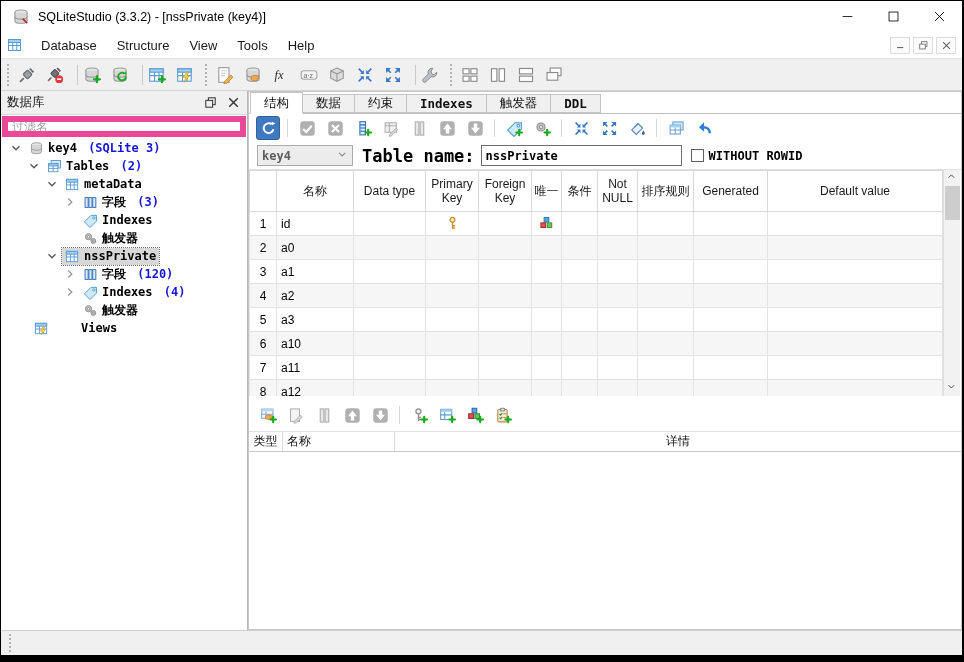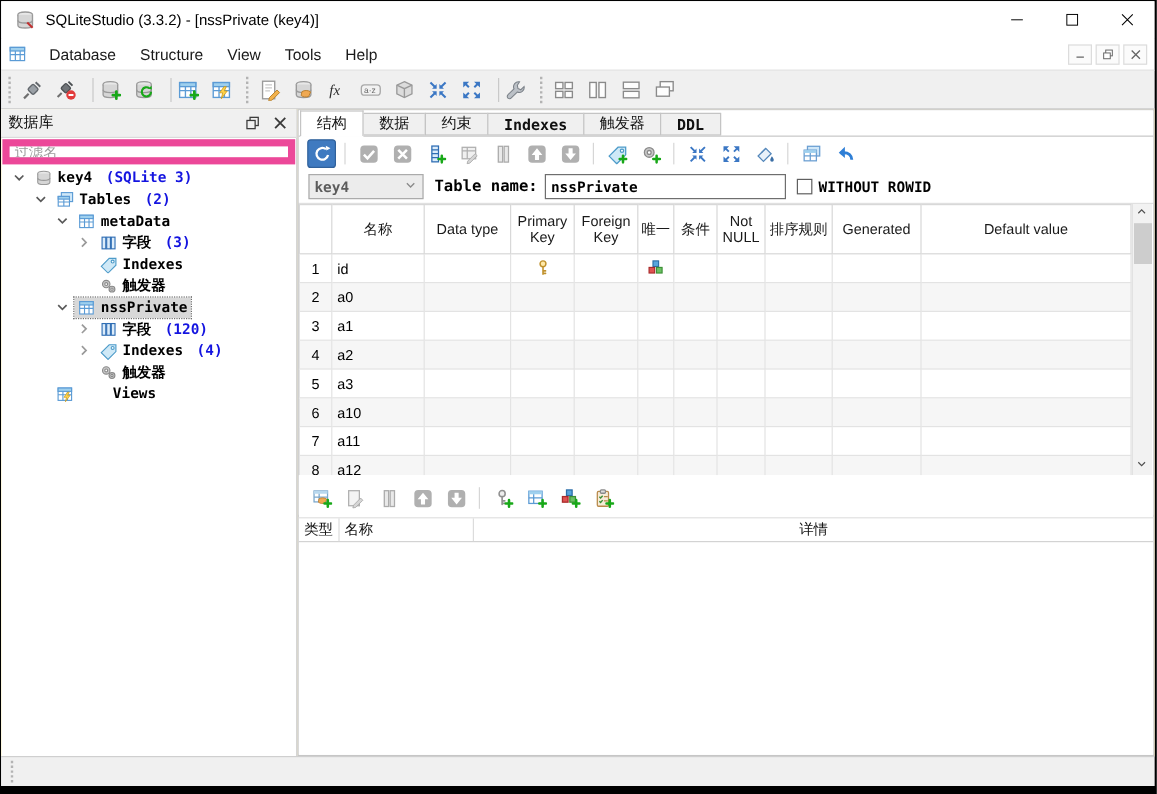--- a/index.html
+++ b/index.html
@@ -26,21 +26,21 @@
   .mdi-btn svg { width:11px; height:11px; }
 
   
   .toolbar { height:33px; background:#f0f0f0; border-top:1px solid #e5e5e5; border-bottom:1px solid #d4d4d4; display:flex; align-items:center; padding-left:4px; flex:0 0 auto; }
   .tbtn { width:26px; height:26px; display:flex; align-items:center; justify-content:flex-start; margin:0 1px; }
   .tbtn svg { width:18px; height:18px; }
   .sep { width:1px; height:20px; background:#c9c9c9; margin:0 4px; }
   .grip { width:5px; height:22px; border-left:2px dotted #b3b3b3; margin:0 5px 0 2px; }
 
   
-  .content { flex:1; display:flex; min-height:0; background:#fde047; }
+  .content { flex:1; display:flex; min-height:0; background:#f97316; }
 
   
   .sidebar { width:247px; display:flex; flex-direction:column; background:#fff; border-right:1px solid #b9b9b9; }
   .panel-header { height:24px; background:#f0f0f0; border-bottom:1px solid #dadada; display:flex; align-items:center; padding:0 6px; flex:0 0 auto;}
   .panel-title { font-size:12.5px; color:#111; }
   .panel-btns { margin-left:auto; display:flex; gap:8px; }
   .panel-btn { width:15px; height:15px; display:flex; align-items:center; justify-content:center; }
   .panel-btn svg { width:13px; height:13px; }
   .filter-wrap { padding:1px 1px; flex:0 0 auto; }
   .filter-wrap input { width:100%; height:21px; border:6px solid #ec4899; padding:0 4px; font-size:12px; font-family:"DejaVu Sans Mono","Liberation Mono",monospace; outline:none; }
@@ -63,21 +63,21 @@
   .struct-toolbar, .lower-toolbar { height:28px; display:flex; align-items:center; padding-left:5px; background:#fff; flex:0 0 auto; }
   .sbtn { width:24px; height:24px; display:flex; align-items:center; justify-content:center; margin:0 2px; border-radius:3px; }
   .sbtn svg { width:17px; height:17px; }
   .sbtn.active-blue { background:#3f7ac0; border:1px solid #30619b; }
   .ssep { width:1px; height:18px; background:#d6d6d6; margin:0 5px; }
 
   .form-row { height:27px; display:flex; align-items:center; padding-left:8px; background:#fff; flex:0 0 auto; font-size:12px; }
   .combo { width:96px; height:21px; background:#ececec; border:1px solid #ababab; display:flex; align-items:center; padding:0 4px; color:#5c5c5c; font-size:12px; }
   .combo .chev { margin-left:auto; }
   .combo .chev svg { width:11px; height:11px; }
-  .form-label { margin:0 6px 0 9px; font-size:13px; color:#000; }
+  .form-label { margin:0 6px 0 9px; font-size:17px; color:#000; }
   .tname-input { width:201px; height:21px; border:1px solid #6e6e6e; padding:0 4px; font-size:12px; font-family:"DejaVu Sans Mono","Liberation Mono",monospace; font-weight:600; outline:none; }
   .rowid-check { width:13px; height:13px; border:1px solid #5f5f5f; background:#fff; margin:0 5px 0 9px; }
   .rowid-label { font-size:12px; color:#000; }
 
   
   .grid-wrap { height:227px; display:flex; overflow:hidden; flex:0 0 auto; border-top:1px solid #e0e0e0; }
   table.grid { border-collapse:collapse; table-layout:fixed; width:693px; flex:0 0 auto; }
   table.grid th { border:1px solid #d8d8d8; background:#fff; font-weight:400; font-size:12px; color:#1a1a1a; text-align:center; padding:2px 1px; line-height:1.2; height:41px; }
   table.grid td { border:1px solid #e3e3e3; height:24px; font-size:12px; color:#000; padding:0 4px; background:#fff; }
   table.grid tr.alt td { background:#f6f6f6; }
@@ -531,21 +531,21 @@
                   <circle cx="5.9" cy="6.1" r="3.3" fill="#c9c9c9" stroke="#8a8a8a"></circle>
                   <circle cx="5.9" cy="6.1" r="1.3" fill="#fff" stroke="#8a8a8a"></circle>
                   <circle cx="11" cy="10.6" r="2.6" fill="#c9c9c9" stroke="#8a8a8a"></circle>
                   <circle cx="11" cy="10.6" r="1" fill="#fff" stroke="#8a8a8a"></circle>
                 </svg>
               </span>
               <span class="tree-label">触发器</span>
             </span>
           </div>
           <div class="tree-item">
-            <span class="tree-node" style="left: 43px; gap: 32px;">
+            <span class="tree-node" style="left: 30px; gap: 32px;">
               <span style="display: flex;">
                 <svg viewBox="0 0 16 16" xmlns="http://www.w3.org/2000/svg">
                   <rect x="1.5" y="2.5" width="12" height="11" fill="#fff" stroke="#5b9bd5"></rect>
                   <rect x="1.5" y="2.5" width="12" height="3" fill="#9fd0ee" stroke="#5b9bd5"></rect>
                   <path d="M1.5 8.5h12M5.8 5.5v8M9.8 5.5v8" stroke="#5b9bd5" fill="none"></path>
                   <path d="M9.8 6.2l-3 4.6h2.2l-1 4 4.2-5.8H10l1.4-2.8z" fill="#ffd24a" stroke="#c79a1e" stroke-width="0.6"></path>
                 </svg>
               </span>
               <span class="tree-label">Views</span>
             </span>

